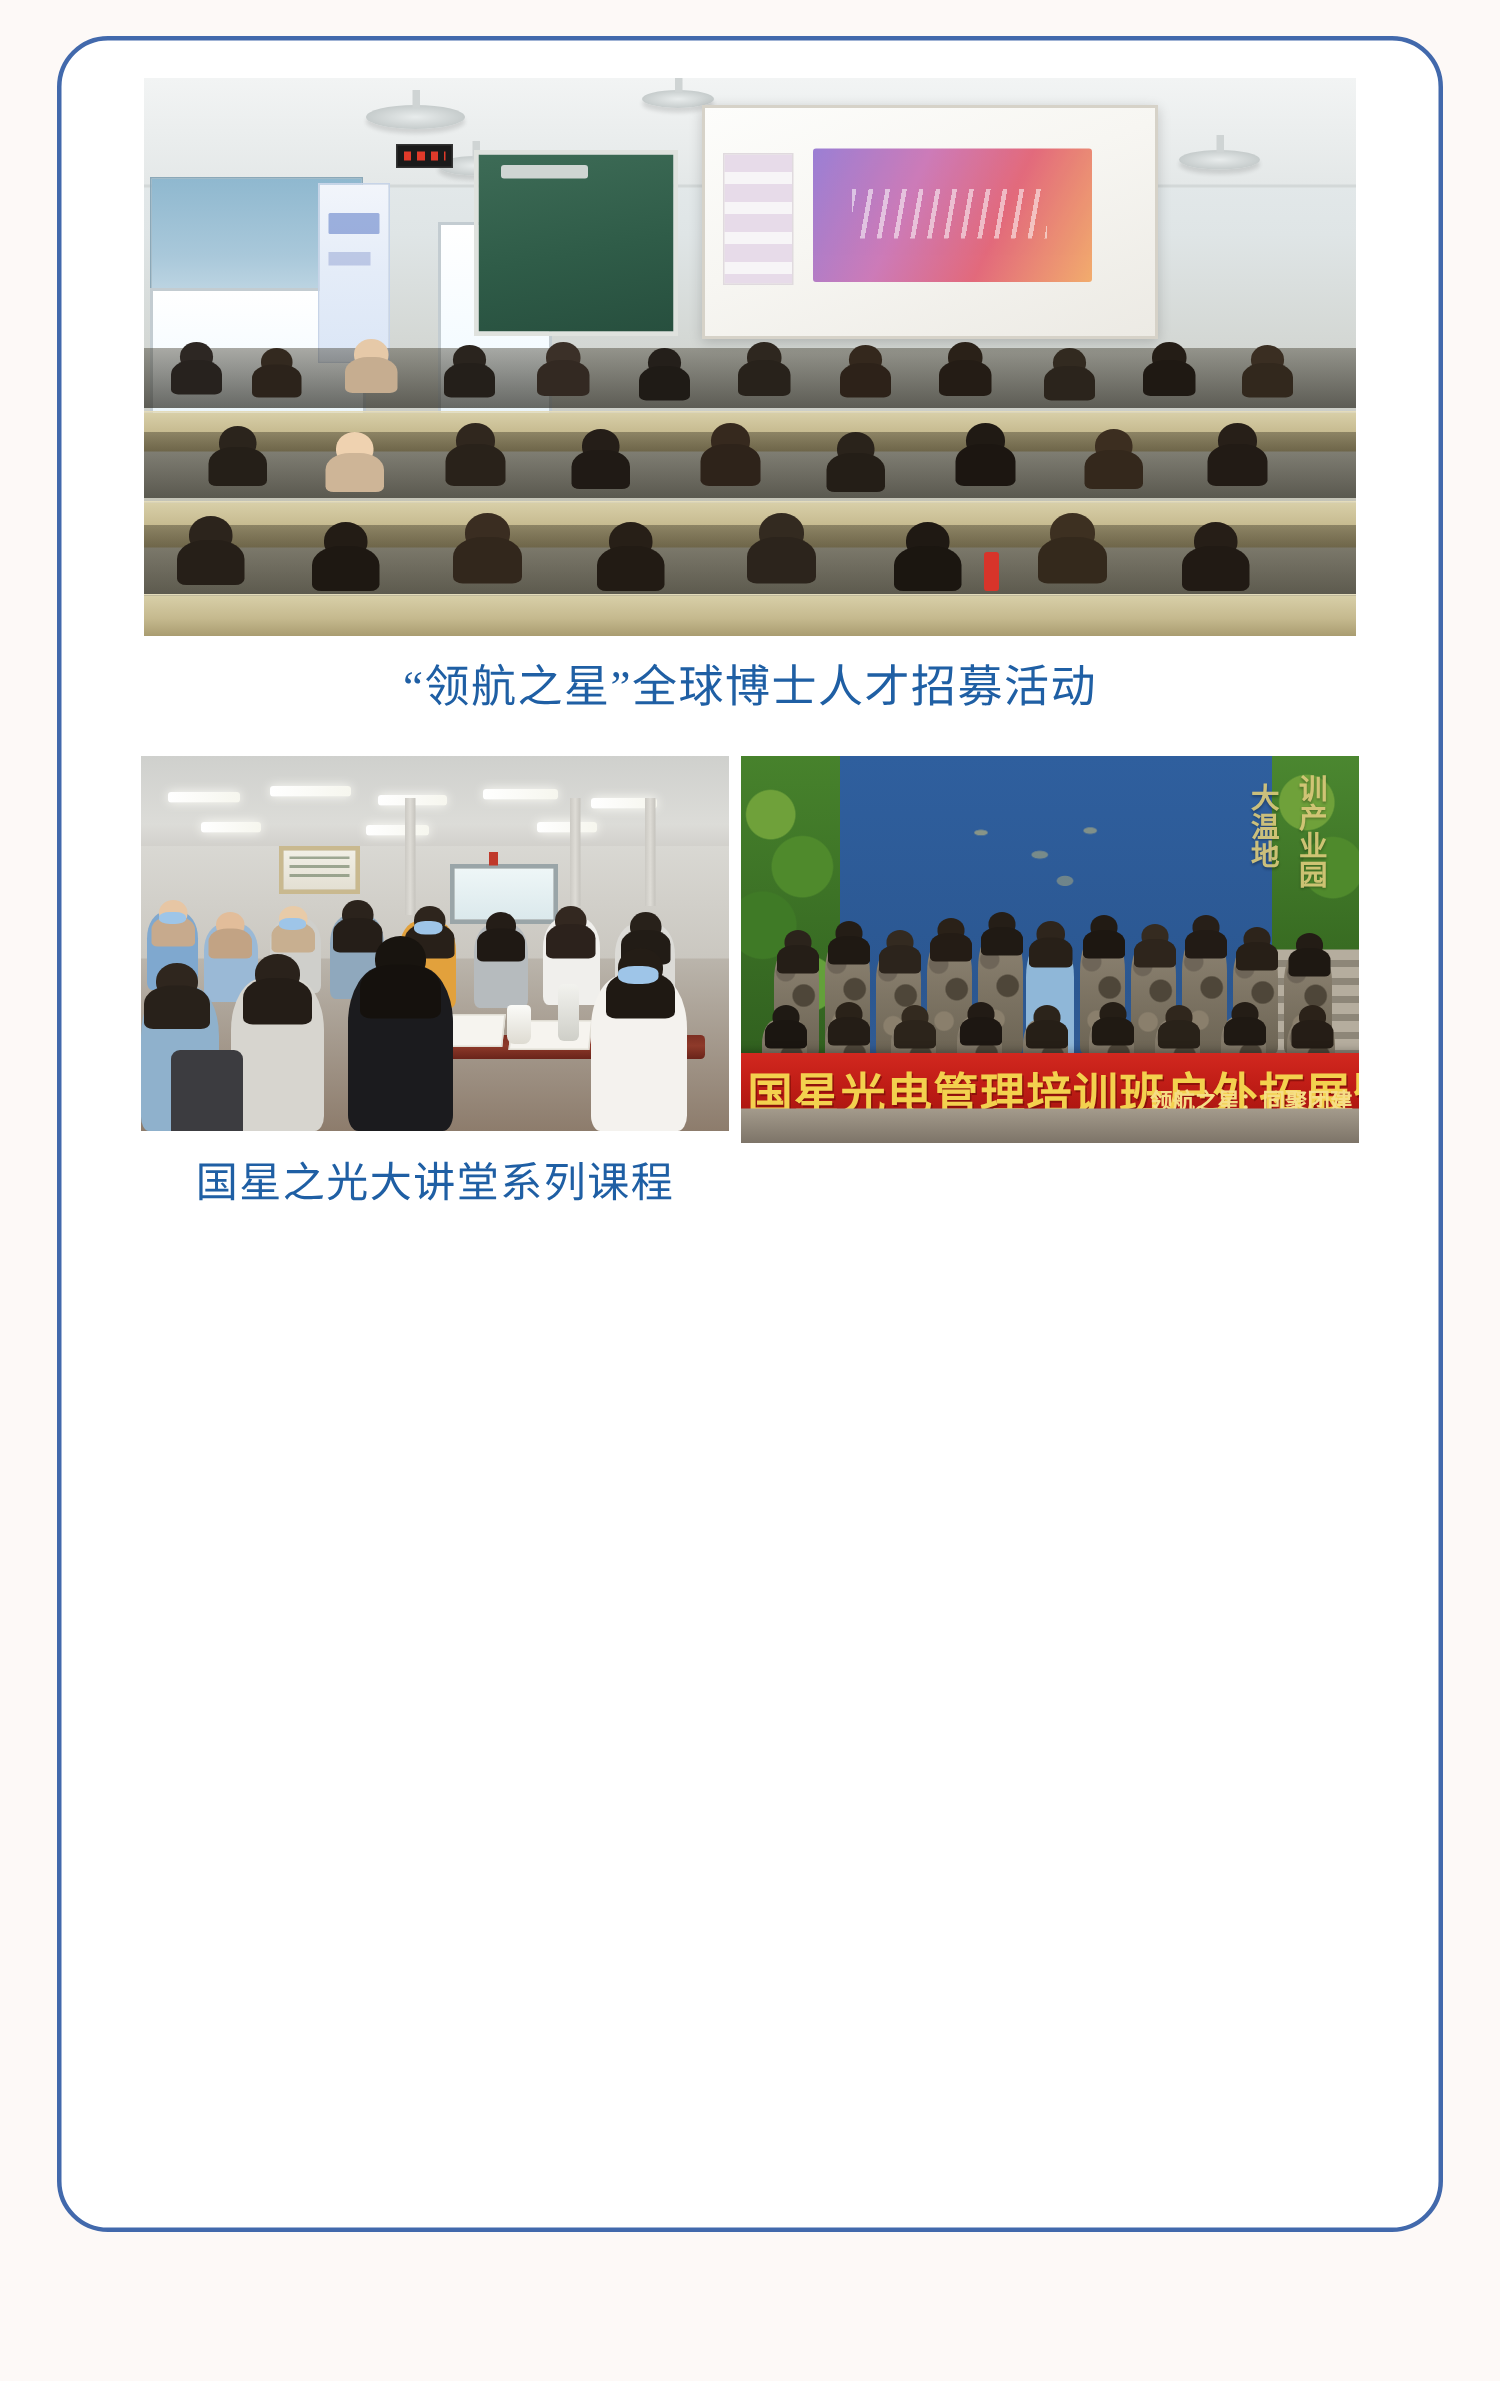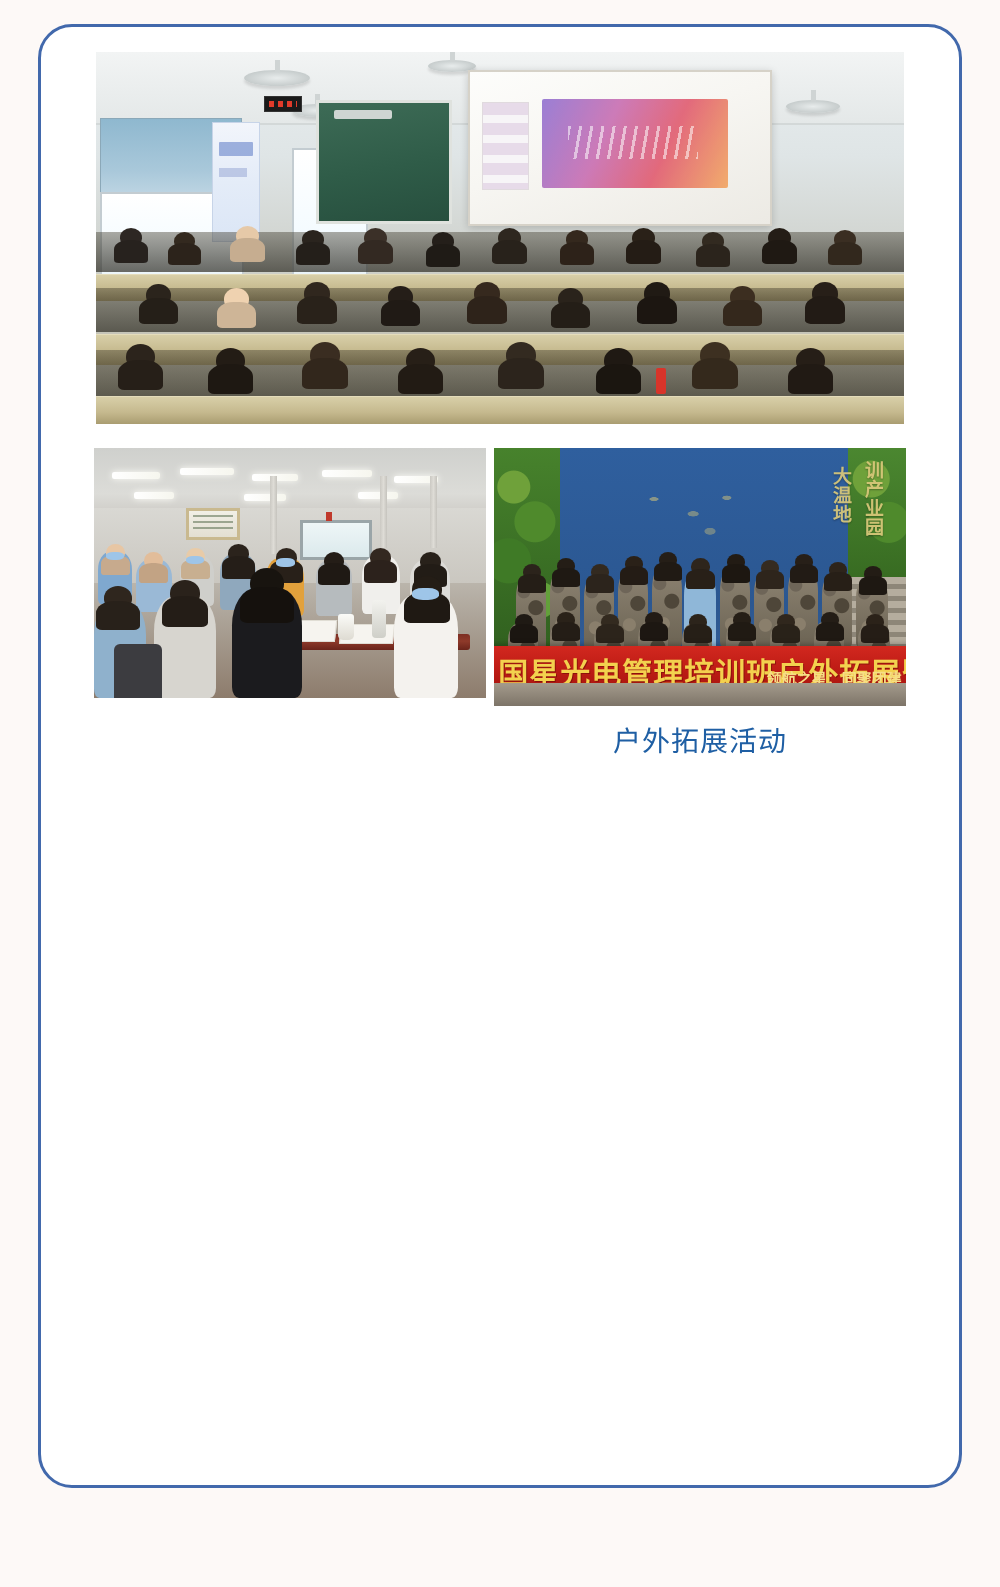--- a/index.html
+++ b/index.html
@@ -385,20 +385,21 @@
         <div class="head" style="left:214px; top:290px; width:30px; height:26px; background:#3a2d21;"></div>
         <div class="head" style="left:310px; top:296px; width:29px; height:25px; background:#271f17;"></div>
         <div class="head" style="left:410px; top:290px; width:30px; height:26px; background:#332a20;"></div>
         <div class="head" style="left:508px; top:296px; width:29px; height:25px; background:#1f1913;"></div>
         <div class="head" style="left:604px; top:290px; width:30px; height:26px; background:#3d3021;"></div>
         <div class="head" style="left:700px; top:296px; width:29px; height:25px; background:#261e17;"></div>
         <div style="position:absolute; left:560px; top:316px; width:10px; height:26px; background:#d8342a; border-radius:2px;"></div>
 
         <div class="hall-desk" style="top:344px; height:28px;"></div>
       </div>
+      <div class="caption">“领航之星”全球博士人才招募活动</div>
     </div>
 
     <div class="figure-row">
 
       <div class="figure-col left">
         <div class="photo photo-small sc-room">
           <div class="room-ceiling"></div>
           <div class="room-light" style="left:18px; top:24px; width:48px;"></div>
           <div class="room-light" style="left:86px; top:20px; width:54px;"></div>
           <div class="room-light" style="left:158px; top:26px; width:46px;"></div>
@@ -458,20 +459,21 @@
 
           <div class="torso" style="left:300px; top:146px; width:64px; height:104px; background:#f4f2ee;"></div>
           <div class="head" style="left:318px; top:128px; width:30px; height:26px; background:#241d16;"></div>
           <div class="mask" style="left:318px; top:140px; width:27px; height:12px;"></div>
 
           <div class="torso" style="left:0px;   top:154px; width:52px; height:96px; background:#8fb1cc;"></div>
           <div class="head" style="left:10px;  top:138px; width:28px; height:24px; background:#2f261e;"></div>
 
           <div style="position:absolute;left:20px;top:196px;width:48px;height:54px;background:#3c3c40;border-radius:6px 6px 0 0;"></div>
         </div>
+        <div class="caption caption-small">国星之光大讲堂系列课程</div>
       </div>
 
       <div class="figure-col right">
         <div class="photo photo-small-r sc-out">
           <div class="out-foliage-l"></div>
           <div class="out-foliage-r"></div>
           <div class="out-stairs"></div>
           <div class="out-scribble"></div>
 
           <div class="out-wallword" style="right:56px; top:18px;">大温地</div>
@@ -518,19 +520,18 @@
           <div class="head" style="left:327px; top:164px; width:18px; height:16px; background:#241d16;"></div>
           <div class="camo" style="left:364px; top:176px; width:32px; height:54px;"></div>
           <div class="head" style="left:372px; top:166px; width:18px; height:16px; background:#2b2219;"></div>
 
           <div class="out-banner" style="top:198px; height:44px;">
             <div class="out-banner-text">国星光电管理培训班户外拓展暨毕业活动</div>
             <div class="out-banner-sub">领航之星：同聚团建</div>
           </div>
           <div class="out-ground"></div>
         </div>
-        <div class="caption caption-small">户外拓展活动</div>
       </div>
 
     </div>
 
   </div>
 </div>
 
 </body></html>

